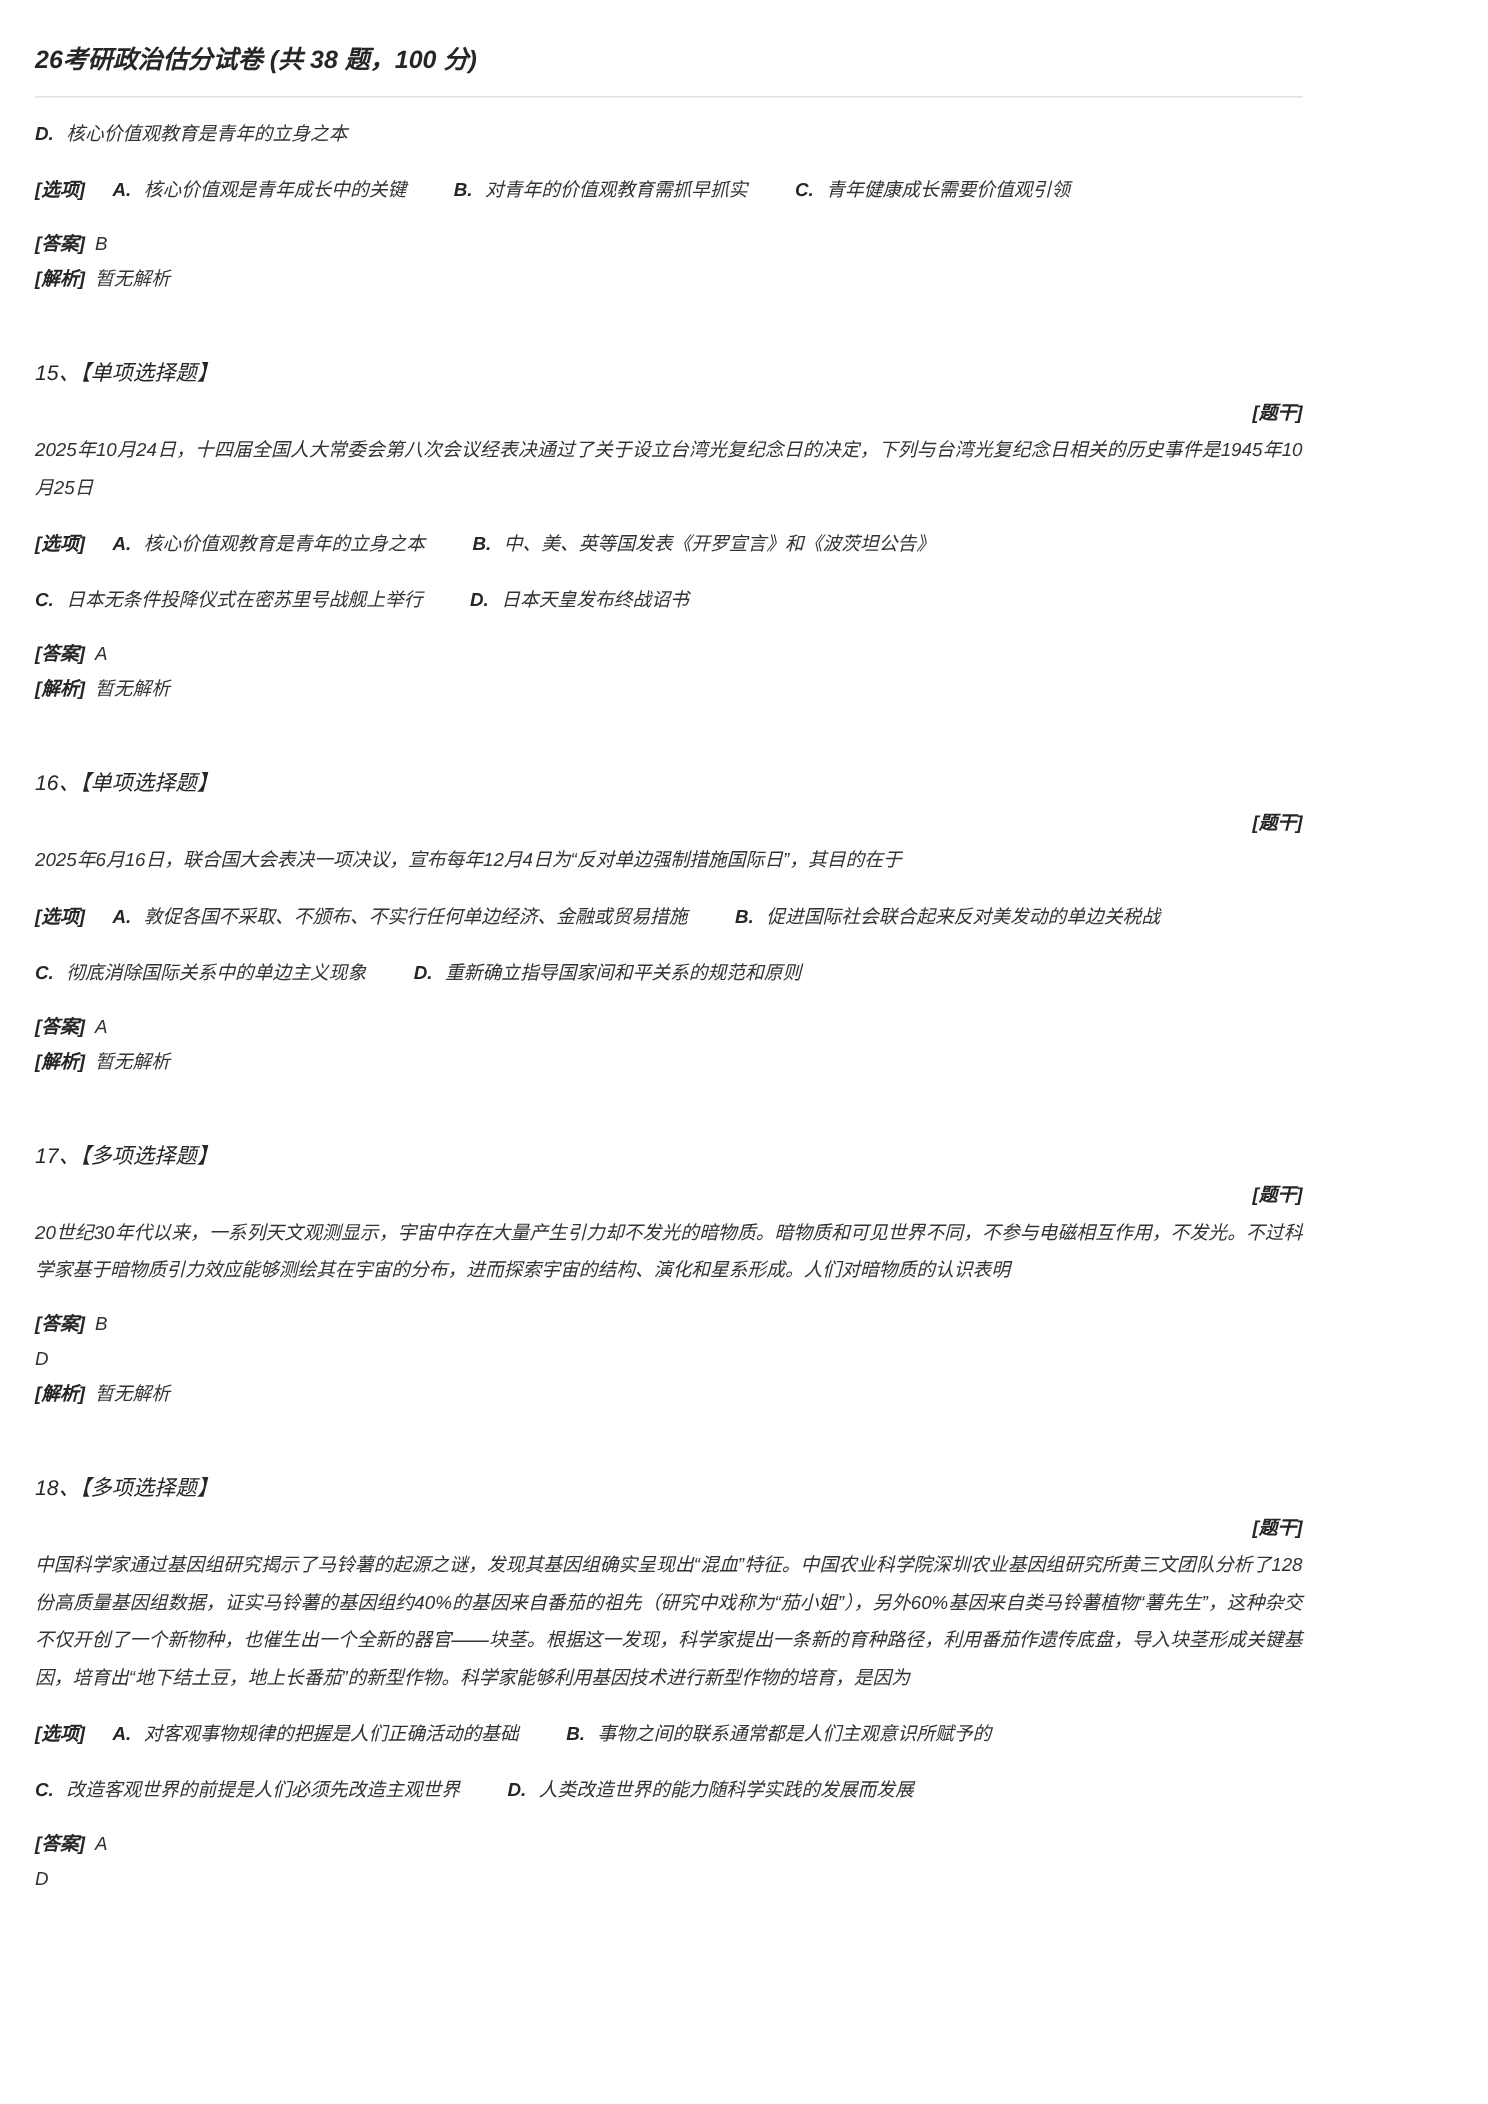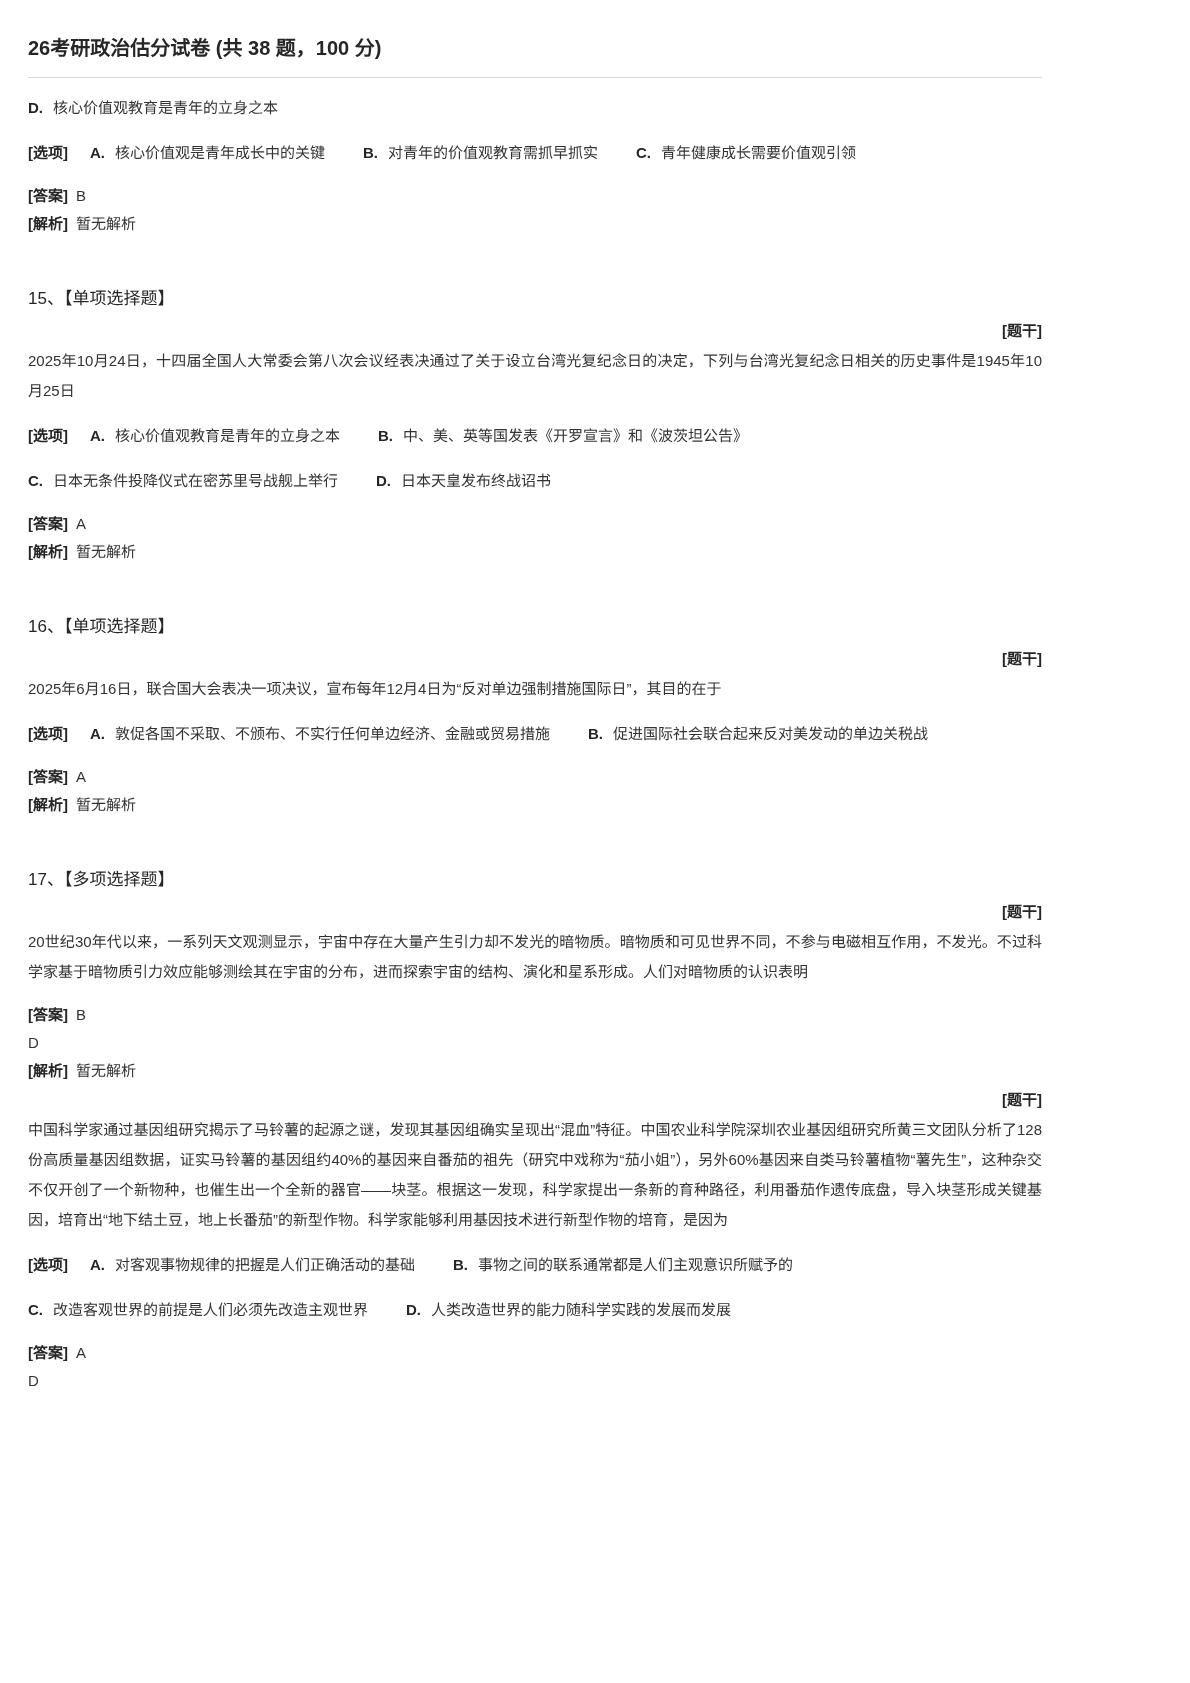--- a/index.html
+++ b/index.html
@@ -14,20 +14,21 @@
     color:var(--body-text);
     font-size:15px;
     line-height:30px;
   }
   .page{
     width:1070px;
     min-height:1683px;
     box-sizing:border-box;
     padding:34px 28px 52px 28px;
     background:var(--bg);
+    font-style:italic;
   }
   h1.paper-title{
     margin:0 0 15px 0;
     font-size:20px;
     line-height:28px;
     font-weight:700;
     color:var(--heading-text);
   }
   .divider{
     border-bottom:1px solid var(--divider);
@@ -102,36 +103,38 @@
         <div class="answers">
           <div class="answer-line"><b>[答案]</b><span>A</span></div>
           <div class="analysis-line"><b>[解析]</b><span>暂无解析</span></div>
         </div>
       </section>
       <section class="q-block">
         <h2 class="q-header">16、【单项选择题】</h2>
         <div class="q-label">[题干]</div>
         <p class="stem">2025年6月16日，联合国大会表决一项决议，宣布每年12月4日为“反对单边强制措施国际日”，其目的在于</p>
         <div class="opt-row"><b class="options-label">[选项]</b><span class="opt"><b class="opt-letter">A.</b><span class="opt-text">敦促各国不采取、不颁布、不实行任何单边经济、金融或贸易措施</span></span><span class="opt"><b class="opt-letter">B.</b><span class="opt-text">促进国际社会联合起来反对美发动的单边关税战</span></span></div>
+        <div class="opt-row"><span class="opt"><b class="opt-letter">C.</b><span class="opt-text">彻底消除国际关系中的单边主义现象</span></span><span class="opt"><b class="opt-letter">D.</b><span class="opt-text">重新确立指导国家间和平关系的规范和原则</span></span></div>
         <div class="answers">
           <div class="answer-line"><b>[答案]</b><span>A</span></div>
           <div class="analysis-line"><b>[解析]</b><span>暂无解析</span></div>
         </div>
       </section>
       <section class="q-block">
         <h2 class="q-header">17、【多项选择题】</h2>
         <div class="q-label">[题干]</div>
         <p class="stem">20世纪30年代以来，一系列天文观测显示，宇宙中存在大量产生引力却不发光的暗物质。暗物质和可见世界不同，不参与电磁相互作用，不发光。不过科学家基于暗物质引力效应能够测绘其在宇宙的分布，进而探索宇宙的结构、演化和星系形成。人们对暗物质的认识表明</p>
         <div class="answers">
           <div class="answer-line"><b>[答案]</b><span>B</span></div>
           <div class="answer-line"><span>D</span></div>
           <div class="analysis-line"><b>[解析]</b><span>暂无解析</span></div>
         </div>
       </section>
       <section class="q-block">
+        <h2 class="q-header">18、【多项选择题】</h2>
         <div class="q-label">[题干]</div>
         <p class="stem">中国科学家通过基因组研究揭示了马铃薯的起源之谜，发现其基因组确实呈现出“混血”特征。中国农业科学院深圳农业基因组研究所黄三文团队分析了128份高质量基因组数据，证实马铃薯的基因组约40%的基因来自番茄的祖先（研究中戏称为“茄小姐”），另外60%基因来自类马铃薯植物“薯先生”，这种杂交不仅开创了一个新物种，也催生出一个全新的器官——块茎。根据这一发现，科学家提出一条新的育种路径，利用番茄作遗传底盘，导入块茎形成关键基因，培育出“地下结土豆，地上长番茄”的新型作物。科学家能够利用基因技术进行新型作物的培育，是因为</p>
         <div class="opt-row"><b class="options-label">[选项]</b><span class="opt"><b class="opt-letter">A.</b><span class="opt-text">对客观事物规律的把握是人们正确活动的基础</span></span><span class="opt"><b class="opt-letter">B.</b><span class="opt-text">事物之间的联系通常都是人们主观意识所赋予的</span></span></div>
         <div class="opt-row"><span class="opt"><b class="opt-letter">C.</b><span class="opt-text">改造客观世界的前提是人们必须先改造主观世界</span></span><span class="opt"><b class="opt-letter">D.</b><span class="opt-text">人类改造世界的能力随科学实践的发展而发展</span></span></div>
         <div class="answers">
           <div class="answer-line"><b>[答案]</b><span>A</span></div>
           <div class="answer-line"><span>D</span></div>
         </div>
       </section>
     </div>

